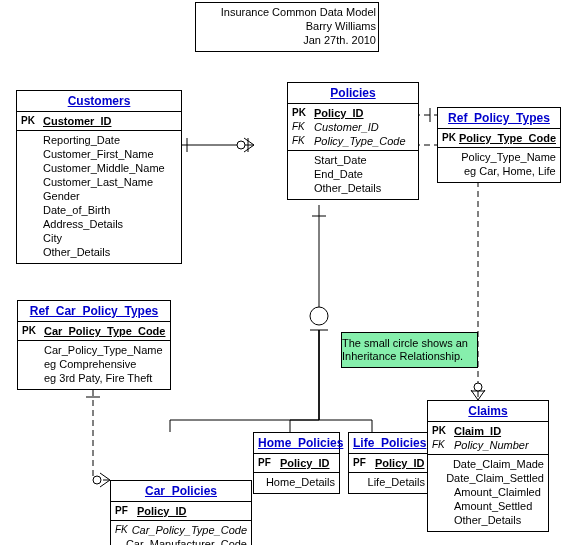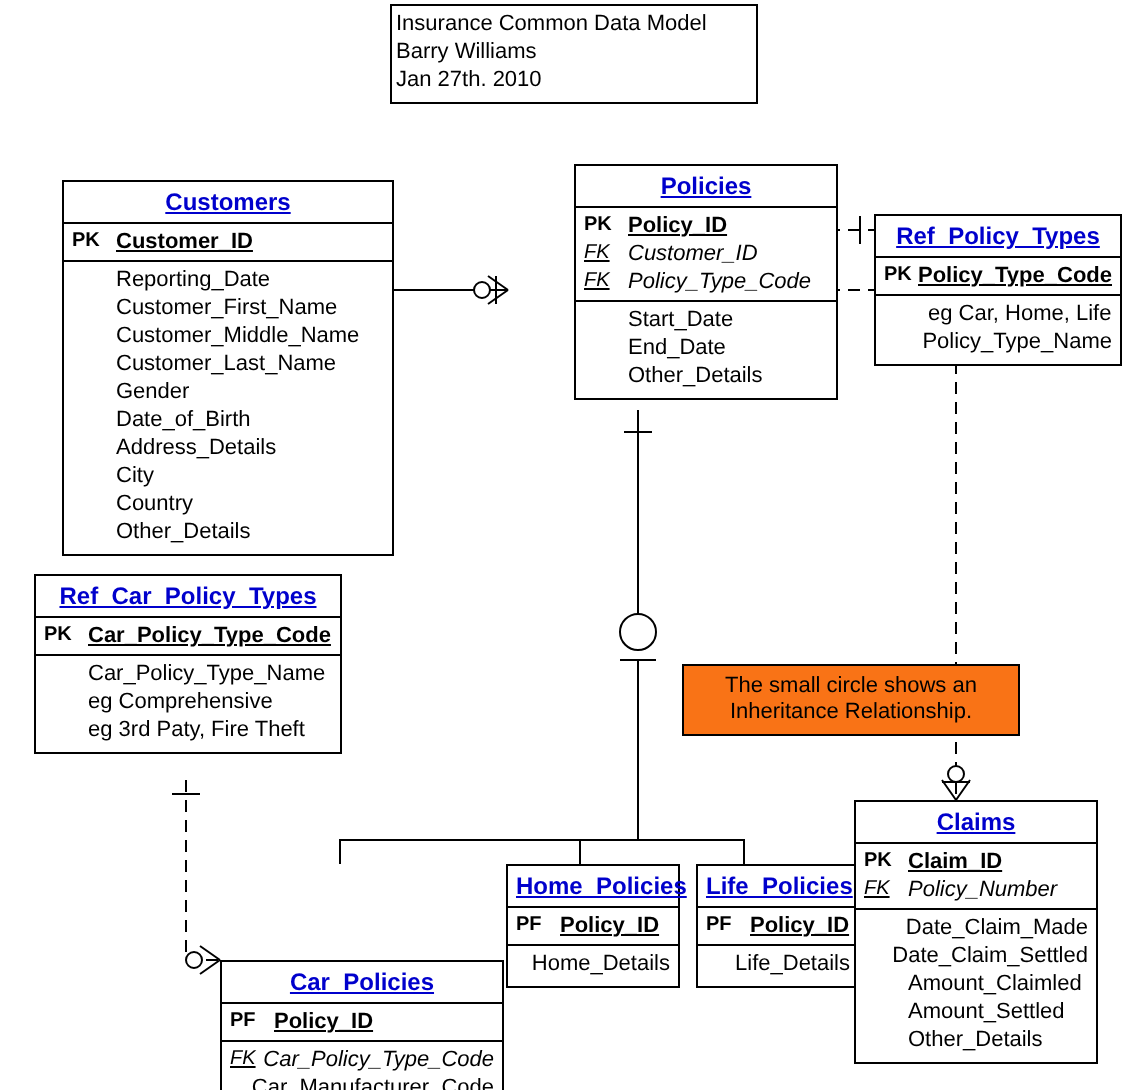--- a/index.html
+++ b/index.html
@@ -16,21 +16,21 @@
     top:0;left:0;
     width:565px;height:545px;
     pointer-events:none;
   }
   .title-box {
     position:absolute;
     left:195px; top:2px;
     width:178px;
     border:1px solid #000;
     font-size:11px;
-    text-align:left;
+    text-align:right;
     padding:2px 2px 4px 2px;
     line-height:14px;
     background:#fff;
   }
   .entity {
     position:absolute;
     border:1px solid #000;
     background:#fff;
     font-size:11px;
   }
@@ -49,37 +49,36 @@
   .row {
     display:flex;
     line-height:14px;
     white-space:nowrap;
   }
   .kcol {
     width:22px;
     font-size:10px;
   }
   .pk { font-weight:bold; }
-  .fk { font-style:italic;text-decoration:underline; }
+  .fk { font-style:italic; }
   .name { flex:1; }
   .pkname { font-weight:bold; text-decoration:underline; }
   .fkname { font-style:italic; }
   .sep {
     border-top:1px solid #000;
     margin:2px -4px;
     height:0;
   }
   .note {
     position:absolute;
     border:1px solid #000;
-    background:#f97316;
+    background:#86efac;
     font-size:11px;
-    padding:4px 16px;
+    padding:4px 0;
     line-height:13px;
-    text-align:center;
   }
 </style>
 </head>
 <body>
 
 <svg>
 
   <line x1="180" y1="145" x2="254" y2="145" stroke="#000"></line>
   <line x1="187" y1="138" x2="187" y2="152" stroke="#000"></line>
   <line x1="248" y1="138" x2="248" y2="152" stroke="#000"></line>
@@ -112,21 +111,21 @@
   <path d="M110,480 L100,473 M110,480 L100,487" stroke="#000" fill="none"></path>
   <circle cx="97" cy="480" r="4" stroke="#000" fill="#fff"></circle>
 </svg>
 
 <div class="title-box">
   <div>Insurance Common Data Model</div>
   <div>Barry Williams</div>
   <div>Jan 27th. 2010</div>
 </div>
 
-<div class="entity" style="left:16px; top:90px; width:164px;margin-left:15px;">
+<div class="entity" style="left:16px; top:90px; width:164px;">
   <div class="entity-header">Customers</div>
   <div class="entity-body">
     <div class="row">
         <span class="kcol pk">PK</span>
         <span class="name pkname">Customer_ID</span>
       </div>
     <div class="sep"></div>
     <div class="row">
         <span class="kcol"></span>
         <span class="name">Reporting_Date</span>
@@ -154,21 +153,20 @@
     <div class="row">
         <span class="kcol"></span>
         <span class="name">Address_Details</span>
       </div>
     <div class="row">
         <span class="kcol"></span>
         <span class="name">City</span>
       </div>
     <div class="row">
         <span class="kcol"></span>
-        <span class="name">Country</span>
       </div>
     <div class="row">
         <span class="kcol"></span>
         <span class="name">Other_Details</span>
       </div>
   </div>
 </div>
 
 <div class="entity" style="left:254px; top:82px; width:130px;margin-left:33px;">
   <div class="entity-header">Policies</div>
@@ -204,30 +202,30 @@
 <div class="entity" style="left:437px; top:82px; width:122px;margin-top:25px;">
   <div class="entity-header">Ref_Policy_Types</div>
   <div class="entity-body">
     <div class="row">
         <span class="kcol pk">PK</span>
         <span class="name pkname">Policy_Type_Code</span>
       </div>
     <div class="sep"></div>
     <div class="row">
         <span class="kcol"></span>
+        <span class="name">Policy_Type_Name</span>
+      </div>
+    <div class="row">
+        <span class="kcol"></span>
         <span class="name">eg Car, Home, Life</span>
       </div>
-    <div class="row">
-        <span class="kcol"></span>
-        <span class="name">Policy_Type_Name</span>
-      </div>
-  </div>
-</div>
-
-<div class="entity" style="left:17px; top:287px; width:152px;">
+  </div>
+</div>
+
+<div class="entity" style="left:17px; top:300px; width:152px;">
   <div class="entity-header">Ref_Car_Policy_Types</div>
   <div class="entity-body">
     <div class="row">
         <span class="kcol pk">PK</span>
         <span class="name pkname">Car_Policy_Type_Code</span>
       </div>
     <div class="sep"></div>
     <div class="row">
         <span class="kcol"></span>
         <span class="name">Car_Policy_Type_Name</span>

